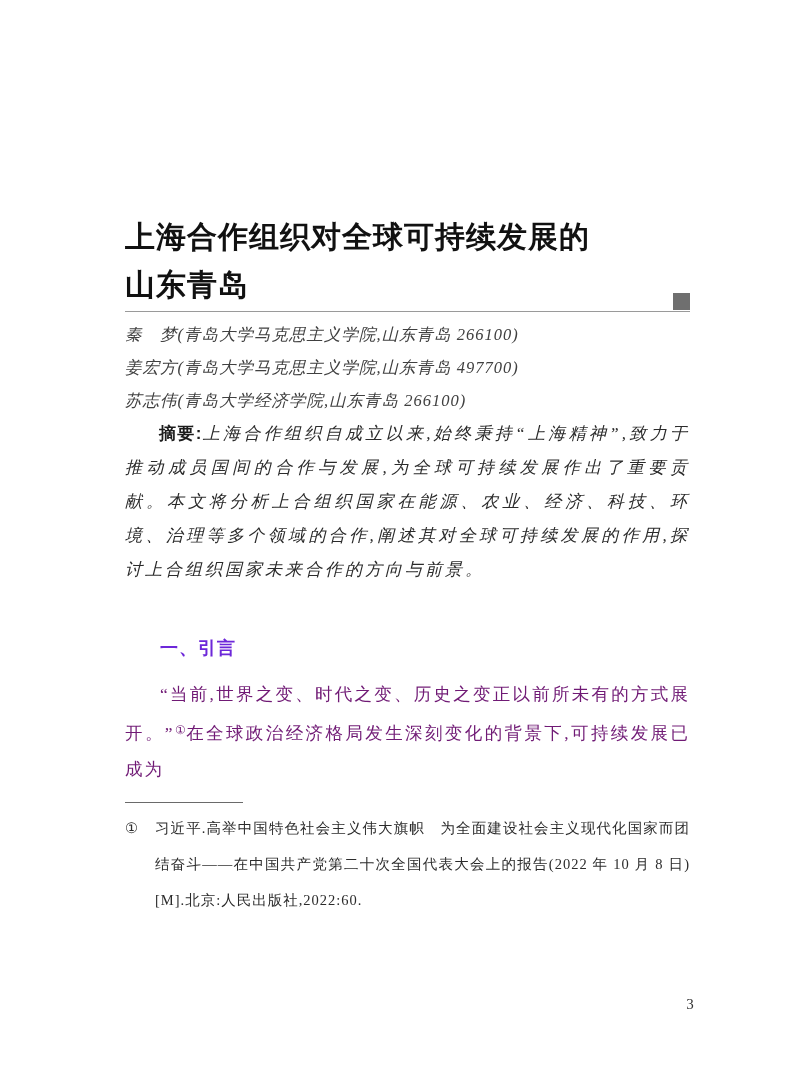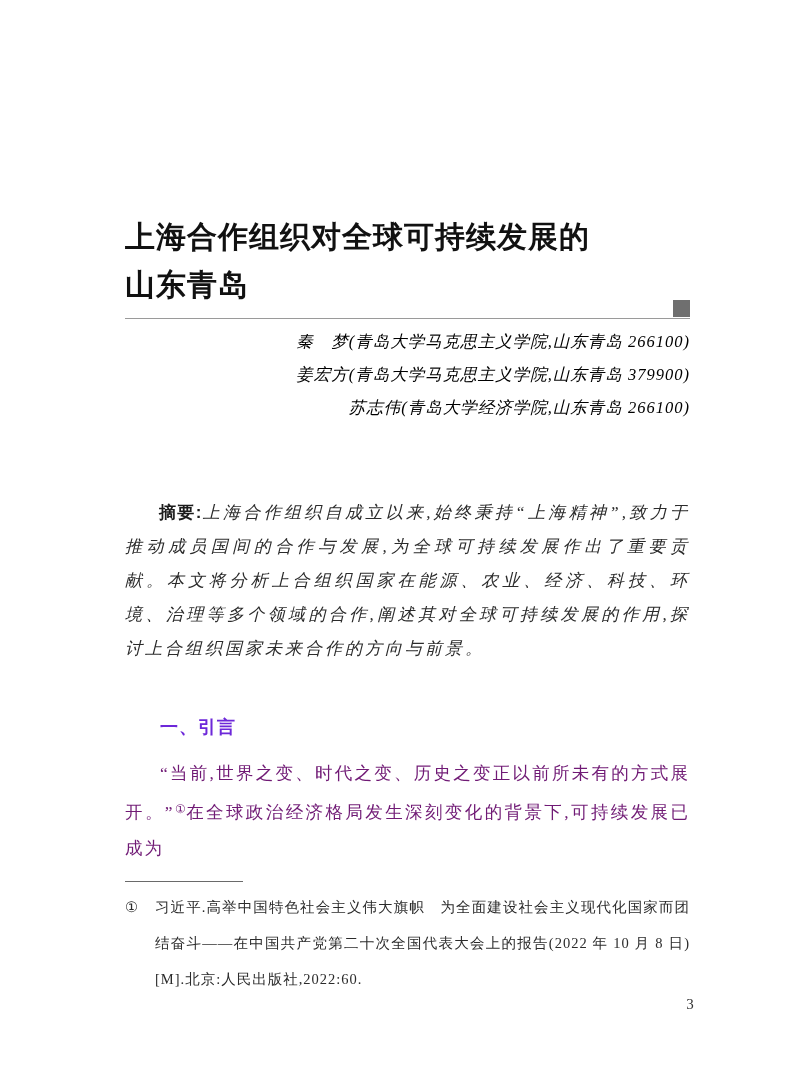--- a/index.html
+++ b/index.html
@@ -21,21 +21,21 @@
     left: 125px;
     top: 0;
     width: 565px;
   }
 
   
   .title-block {
     position: relative;
     margin-top: 213px;
     border-bottom: 1px solid #9a9a9a;
-    padding-bottom: 9px;
+    padding-bottom: 2px;
   }
   .article-title {
     margin: 0;
     font-family: "Liberation Serif", "DejaVu Serif", serif;
     font-weight: bold;
     font-size: 30px;
     line-height: 48px;
     letter-spacing: 1px;
     color: #111111;
   }
@@ -43,31 +43,29 @@
     position: absolute;
     right: 0;
     bottom: 1px;
     width: 17px;
     height: 17px;
   }
 
   
   .authors {
     margin-top: 6px;
-    text-align: right;
     font-style: italic;
     font-size: 16.5px;
     line-height: 33px;
     letter-spacing: 1px;
-    color: #000000;
+    color: #404040;
   }
 
   
   .abstract {
-    margin-top: 72px;
   }
   .abstract p {
     margin: 0;
     font-size: 17px;
     line-height: 34px;
     letter-spacing: 3px;
     text-align: justify;
     text-indent: 2em;
     font-style: italic;
     color: #2b2b2b;
@@ -148,21 +146,21 @@
 <div class="page">
   <div class="content">
 
     <header class="title-block" style="border-bottom-color: rgb(154, 154, 154);">
       <h1 class="article-title"><span>上海合作组织对全球可持续发展的</span><br><span>山东青岛</span></h1>
       <span class="title-square" style="background: rgb(111, 111, 111);"></span>
     </header>
 
     <div class="authors">
       <div class="author-line">秦　梦(青岛大学马克思主义学院,山东青岛 266100)</div>
-      <div class="author-line">姜宏方(青岛大学马克思主义学院,山东青岛 379900)</div>
+      <div class="author-line">姜宏方(青岛大学马克思主义学院,山东青岛 497700)</div>
       <div class="author-line">苏志伟(青岛大学经济学院,山东青岛 266100)</div>
     </div>
 
     <section class="abstract">
       <p class="abstract-text"><span class="block-label">摘要:</span><span>上海合作组织自成立以来,始终秉持“上海精神”,致力于推动成员国间的合作与发展,为全球可持续发展作出了重要贡献。本文将分析上合组织国家在能源、农业、经济、科技、环境、治理等多个领域的合作,阐述其对全球可持续发展的作用,探讨上合组织国家未来合作的方向与前景。</span></p>
     </section>
 
     <h2 class="section-heading">一、引言</h2>
 
     <p class="body-para"><span>“当前,世界之变、时代之变、历史之变正以前所未有的方式展开。”</span><span class="ref-marker">①</span><span>在全球政治经济格局发生深刻变化的背景下,可持续发展已成为</span></p>

